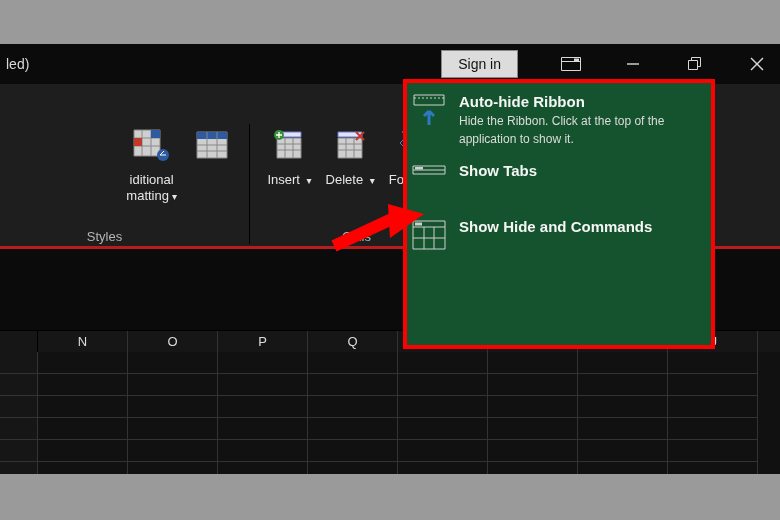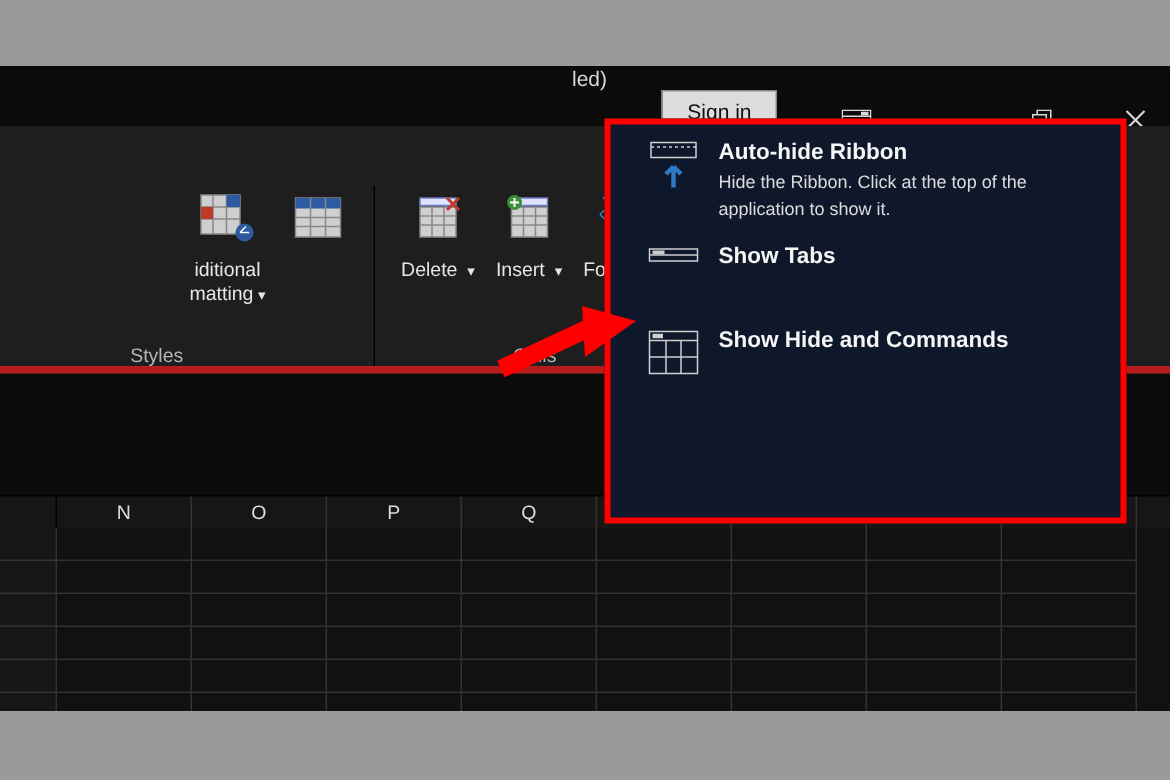--- a/index.html
+++ b/index.html
@@ -3,61 +3,61 @@
 <meta charset="utf-8">
 <style>
   * { box-sizing: border-box; margin: 0; padding: 0; }
   html, body { width: 780px; height: 520px; overflow: hidden; font-family: "Segoe UI", Arial, sans-serif; background: #9a9a9a; }
   .crop {
     position: absolute; left: 0; top: 44px; width: 780px; height: 430px;
     background: #0b0b0b; color: #e6e6e6; overflow: hidden;
   }
   
   .titlebar {
-    position: relative; height: 40px; background: #0b0b0b; display: flex; align-items: center; flex-direction: column;
+    position: relative; height: 40px; background: #0b0b0b; display: flex; align-items: center;
   }
   .titlebar .left-title { padding-left: 6px; font-size: 14px; color: #d8d8d8; }
   .titlebar .right-controls {
-    margin-left: auto; display: flex; gap: 16px; height: 100%;
+    margin-left: auto; display: flex; align-items: center; gap: 16px; height: 100%;
   }
   .btn-signin {
     background: #dcdcdc; color: #111; height: 28px; padding: 0 16px; font-size: 14px;
     display: inline-flex; align-items: center; border: 1px solid #888; cursor: pointer;
     margin-right: 14px;
   }
   .tb-icon {
     width: 46px; height: 40px; display: inline-flex; align-items: center; justify-content: center;
     color: #d8d8d8; cursor: pointer;
   }
   .tb-icon svg { display: block; }
   
   .ribbon {
-    position: relative; height: 165px; background: #1e1e1e; border-bottom: 5px solid #b91c1c;
+    position: relative; height: 165px; background: #1e1e1e; border-bottom: 3px solid #b91c1c;
     padding-top: 40px;
   }
   .group { position: absolute; text-align: center; }
   .group .btn { display: inline-flex; flex-direction: column; align-items: center; justify-content: flex-start; cursor: pointer; color: #e6e6e6; font-size: 13px; line-height: 16px; }
   .group .btn .icon { width: 44px; height: 44px; display: flex; align-items: center; justify-content: center; margin-bottom: 4px; }
   .group .btn .label { white-space: pre-line; }
   .group .btn .caret { font-size: 10px; margin-left: 3px; }
   .group-title { position: absolute; bottom: 0; width: 100%; text-align: center; font-size: 13px; color: #b5b5b5; }
 
   .grp-styles { left: -40px; top: 40px; width: 290px; height: 120px; border-right: 1px solid #000; }
   .grp-cells  { left: 252px; top: 40px; width: 210px; height: 120px; border-right: 1px solid #000; }
 
   .grp-styles .btns, .grp-cells .btns { display: flex; justify-content: flex-end; gap: 14px; padding-right: 14px; padding-left: 10px; }
   .grp-cells .btns { justify-content: center; gap: 14px; }
 
   
   svg * { vector-effect: non-scaling-stroke; }
 
   
   .menu-wrap {
-    position: absolute; left: 403px; top: 35px; width: 348px; min-height: 270px;
-    background: #0f172a; border: 4px solid #ff0000; padding: 8px 10px 10px 20px;
+    position: absolute; left: 403px; top: 35px; width: 312px; min-height: 270px;
+    background: #14532d; border: 4px solid #ff0000; padding: 8px 10px 10px 0;
     z-index: 50;
   }
   .menu-item { display: flex; gap: 8px; padding: 2px 0 12px 2px; cursor: pointer; }
   .menu-item .mi-icon { width: 42px; height: 42px; flex: 0 0 42px; display: flex; align-items: flex-start; justify-content: center; }
   .menu-item .mi-text { flex: 1; }
   .menu-item .mi-title { font-weight: 700; font-size: 15px; color: #f5f5f5; margin-bottom: 2px; }
   .menu-item .mi-desc  { font-size: 12px; color: #dcdcdc; line-height: 18px; }
 
   
   .arrow {
@@ -160,39 +160,39 @@
       <div class="btns">
         <div class="btn">
           <span class="icon">
             <svg width="36" height="34" viewBox="0 0 36 34">
               <rect x="6" y="9" width="24" height="20" fill="#cfcfcf" stroke="#888"></rect>
               <line x1="6" y1="15" x2="30" y2="15" stroke="#888"></line>
                 <line x1="6" y1="21" x2="30" y2="21" stroke="#888"></line>
               <line x1="14" y1="9" x2="14" y2="29" stroke="#888"></line>
                 <line x1="22" y1="9" x2="22" y2="29" stroke="#888"></line>
               <rect x="6" y="3" width="24" height="5" fill="#dfe3ff" stroke="#6b7cc2"></rect>
-              <path d="M24 3 l8 8 M32 3 l-8 8" stroke="#c0392b" stroke-width="2"></path>
-            </svg>
-          </span>
-          <span class="label"><span>Delete</span> <span class="caret">▾</span></span>
+              <circle cx="8" cy="6" r="5" fill="#3a8f3a"></circle>
+                <path d="M8 3 v6 M5 6 h6" stroke="#fff" stroke-width="1.3"></path>
+            </svg>
+          </span>
+          <span class="label"><span>Insert</span> <span class="caret">▾</span></span>
         </div>
         <div class="btn">
           <span class="icon">
             <svg width="36" height="34" viewBox="0 0 36 34">
               <rect x="6" y="9" width="24" height="20" fill="#cfcfcf" stroke="#888"></rect>
               <line x1="6" y1="15" x2="30" y2="15" stroke="#888"></line>
                 <line x1="6" y1="21" x2="30" y2="21" stroke="#888"></line>
               <line x1="14" y1="9" x2="14" y2="29" stroke="#888"></line>
                 <line x1="22" y1="9" x2="22" y2="29" stroke="#888"></line>
               <rect x="6" y="3" width="24" height="5" fill="#dfe3ff" stroke="#6b7cc2"></rect>
-              <circle cx="8" cy="6" r="5" fill="#3a8f3a"></circle>
-                <path d="M8 3 v6 M5 6 h6" stroke="#fff" stroke-width="1.3"></path>
-            </svg>
-          </span>
-          <span class="label"><span>Insert</span> <span class="caret">▾</span></span>
+              <path d="M24 3 l8 8 M32 3 l-8 8" stroke="#c0392b" stroke-width="2"></path>
+            </svg>
+          </span>
+          <span class="label"><span>Delete</span> <span class="caret">▾</span></span>
         </div>
         <div class="btn">
           <span class="icon">
             <svg width="36" height="34" viewBox="0 0 36 34">
               <rect x="7" y="7" width="22" height="22" fill="#2d5aa0" stroke="#1b3a6a"></rect>
               <rect x="9" y="9" width="18" height="18" fill="#cfcfcf"></rect>
               <path d="M5 3 h6 M8 0 v6" stroke="#3a86c8" stroke-width="1.5"></path>
               <path d="M27 3 h6 M30 0 v6" stroke="#3a86c8" stroke-width="1.5" transform="translate(-2,0)"></path>
               <path d="M3 14 l3 -3 M3 14 l3 3 M33 14 l-3 -3 M33 14 l-3 3" stroke="#3a86c8"></path>
             </svg>

